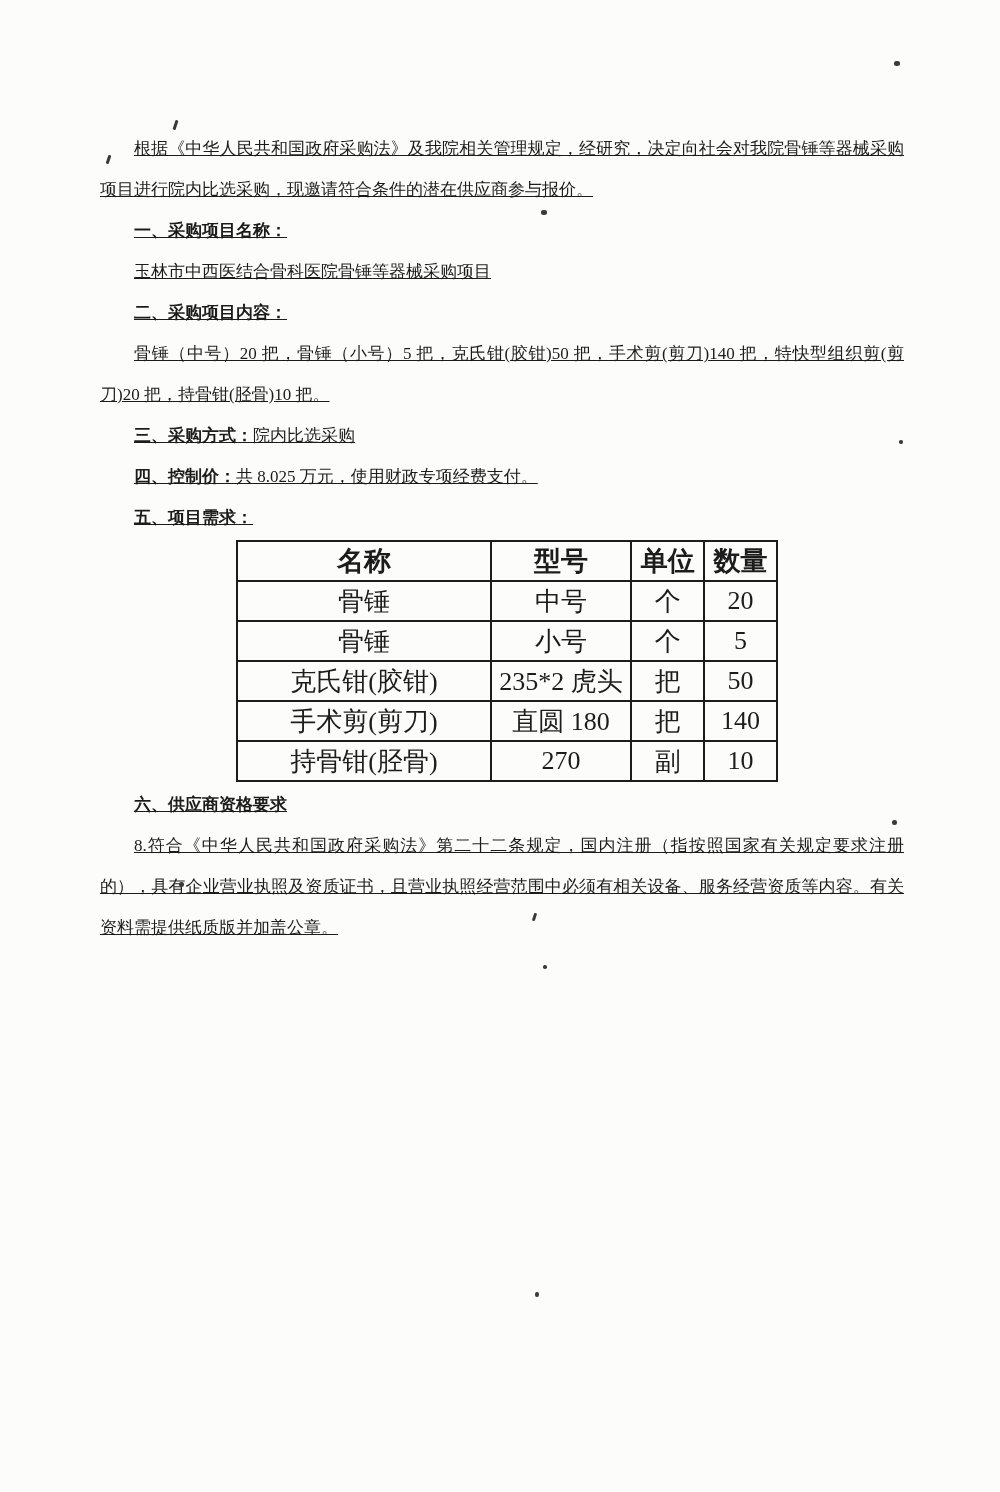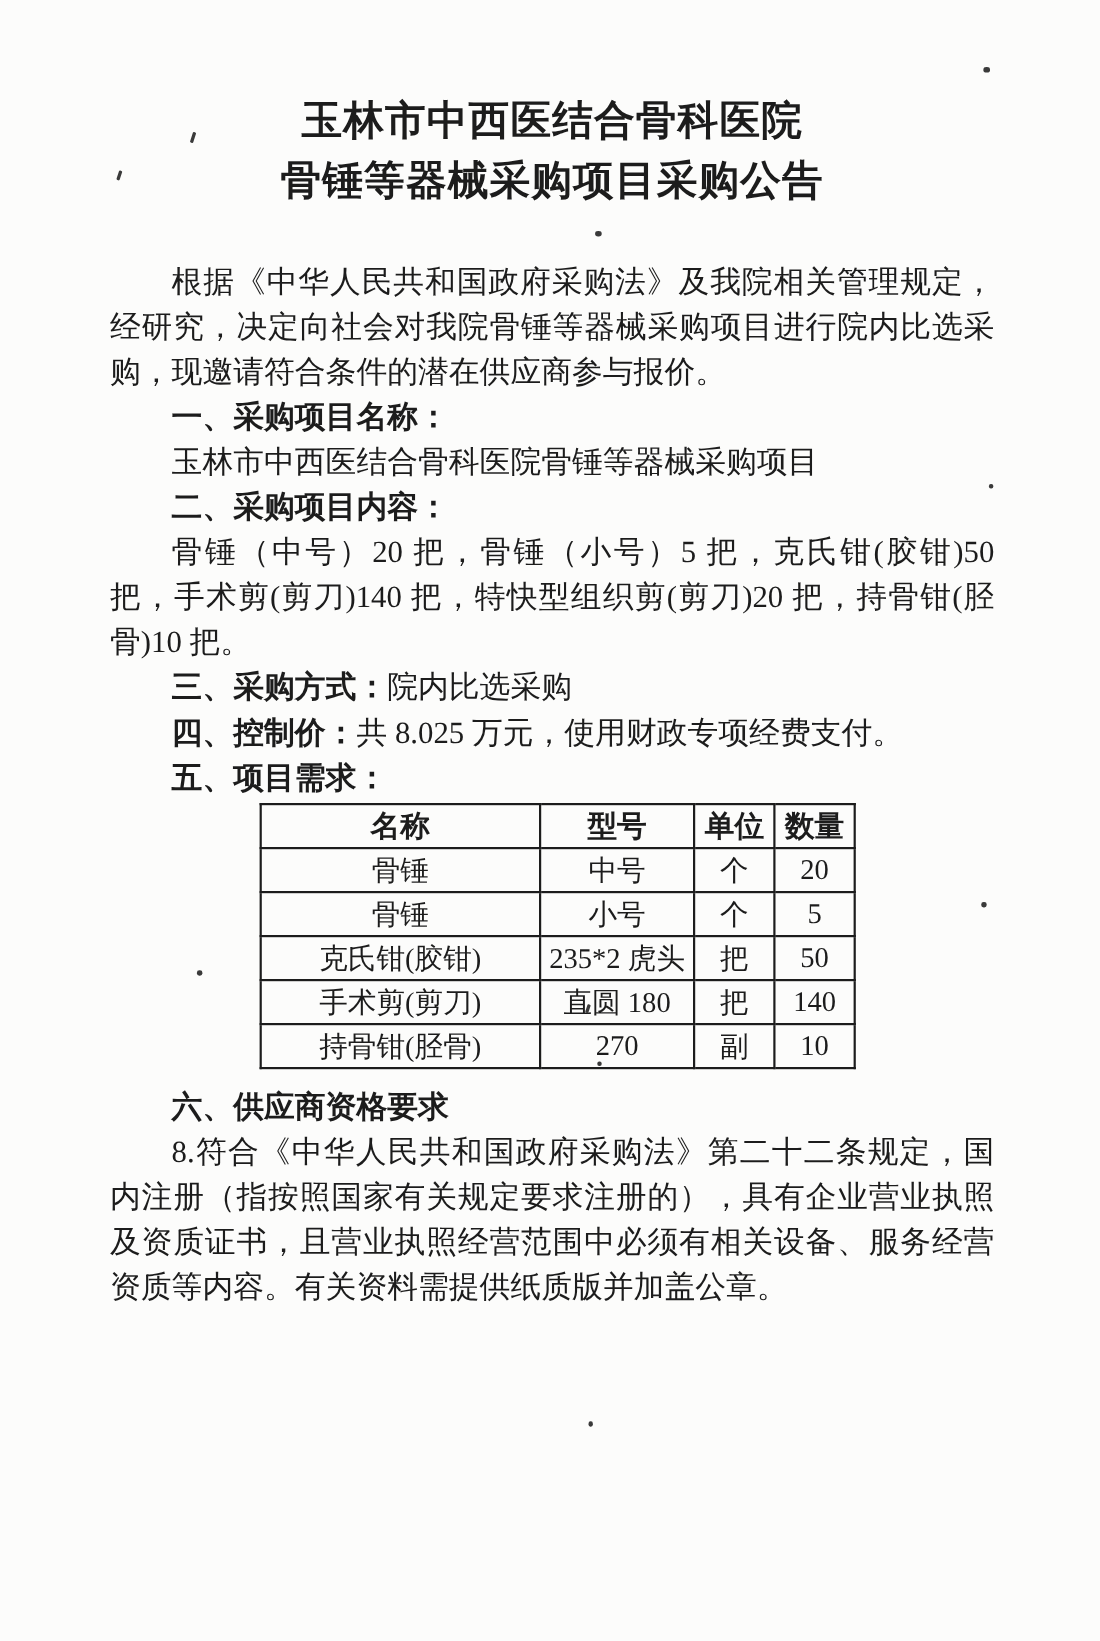--- a/index.html
+++ b/index.html
@@ -16,32 +16,33 @@
   .content { padding: 84px 96px 0 100px; }
   .doc-title {
     text-align: center;
     font-weight: bold;
     font-size: 37px;
     line-height: 54px;
     letter-spacing: 1px;
   }
   .bodytext p {
     margin: 0;
-    font-size: 28px;
+    font-size: 17px;
     line-height: 41px;
     text-align: justify;
     text-indent: 2em;
+    text-decoration: underline;
   }
   .intro { margin-top: 44px !important; }
   .sec-head { font-weight: bold; }
   table.req {
     border-collapse: collapse;
     table-layout: fixed;
     width: 542px;
-    margin: 2px 0 14px 136px;
+    margin: 2px 0 2px 136px;
     font-size: 26px;
   }
   table.req th, table.req td {
     border: 2px solid #1c1c1c;
     height: 38px;
     text-align: center;
     vertical-align: middle;
     padding: 0 2px;
     overflow: hidden;
     white-space: nowrap;
@@ -54,24 +55,20 @@
   }
   .speck.tick { border-radius: 1px; transform: rotate(18deg); }
 </style>
 </head>
 <body>
 
 <div class="page">
 
   <div class="content">
 
-    <div class="doc-title">
-      <div>玉林市中西医结合骨科医院</div>
-      <div>骨锤等器械采购项目采购公告</div>
-    </div>
 
     <div class="bodytext">
 
       <p class="intro">根据《中华人民共和国政府采购法》及我院相关管理规定，经研究，决定向社会对我院骨锤等器械采购项目进行院内比选采购，现邀请符合条件的潜在供应商参与报价。</p>
 
       <p><span class="sec-head">一、采购项目名称：</span></p>
       <p>玉林市中西医结合骨科医院骨锤等器械采购项目</p>
 
       <p><span class="sec-head">二、采购项目内容：</span></p>
       <p>骨锤（中号）20 把，骨锤（小号）5 把，克氏钳(胶钳)50 把，手术剪(剪刀)140 把，特快型组织剪(剪刀)20 把，持骨钳(胫骨)10 把。</p>

